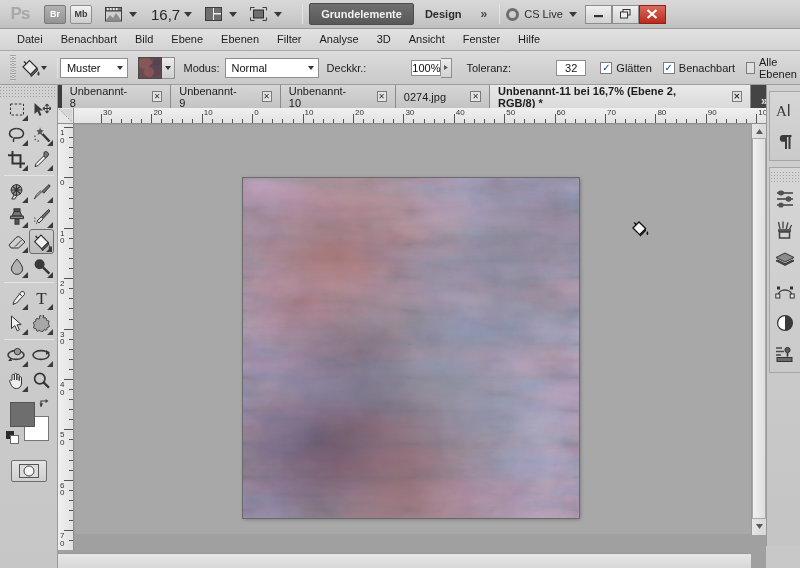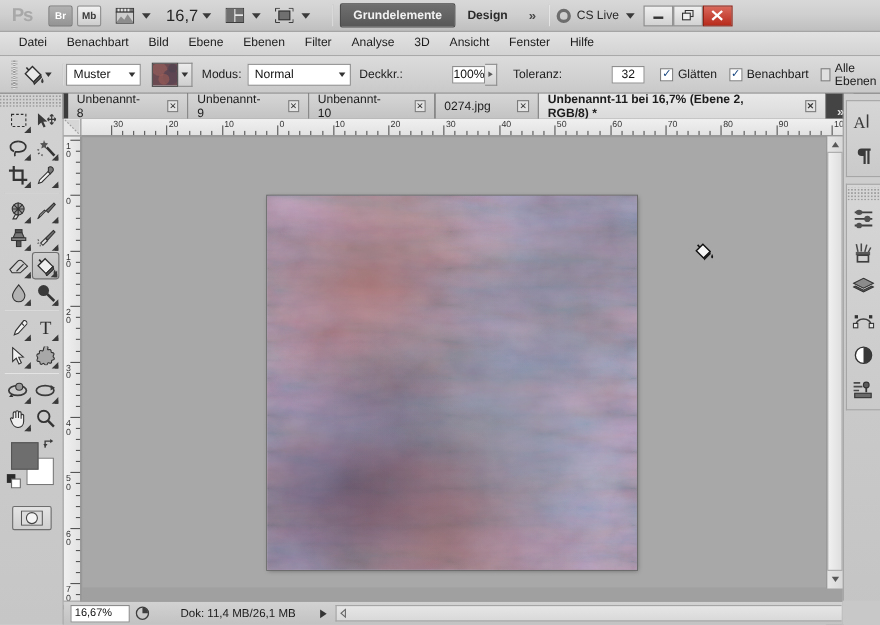--- a/index.html
+++ b/index.html
@@ -886,31 +886,15 @@
       <div class="sb-arrow" style="height:14px">
         <svg width="7" height="5" viewBox="0 0 7 5">
             <path d="M3.5 5 L0 0 H7z" fill="#585858"></path>
           </svg>
       </div>
     </div>
 
     <div class="sb-h"></div>
   </div>
 
-  <div class="status">
-    <div class="st-zoom">16,67%</div>
-    <div class="st-ico">
-      <svg width="13" height="13" viewBox="0 0 13 13">
-        <circle cx="6.5" cy="6.5" r="5.5" fill="none" stroke="#3d3d3d" stroke-width="1.2"></circle>
-        <path d="M6.5 6.5 V1.2 A5.3 5.3 0 0111.6 6.5z" fill="#3d3d3d"></path>
-      </svg>
-    </div>
-    <div class="st-doc">Dok: 11,4 MB/26,1 MB</div>
-    <div class="st-tri"></div>
-    <div class="st-rest">
-      <svg width="7" height="9" viewBox="0 0 7 9">
-        <path d="M5 1 L1 4.5 L5 8z" fill="none" stroke="#666"></path>
-      </svg>
-    </div>
-  </div>
 
   <div class="botright"></div>
 </div>
 
 </body></html>

